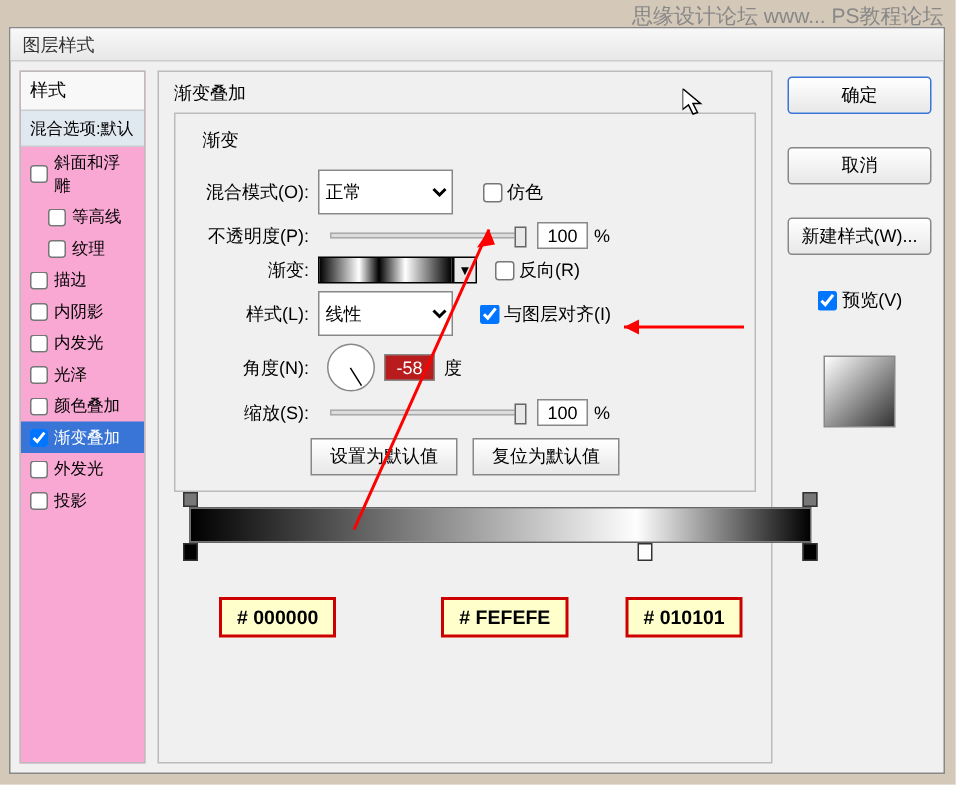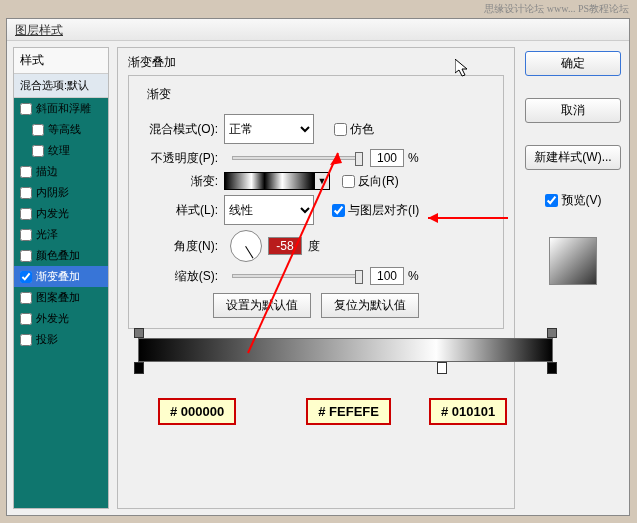--- a/index.html
+++ b/index.html
@@ -1,21 +1,21 @@
 <!DOCTYPE html>
 <html><head>
 <meta charset="utf-8">
 <style>
 * { box-sizing: border-box; margin: 0; padding: 0; font-family: "Microsoft YaHei", Arial, sans-serif; }
 body { background: #d4c8b8; width: 637px; height: 523px; position: relative; }
-.watermark { position: absolute; top: 2px; right: 8px; font-size: 10px; color: #888; font-family: Liberation Serif, serif; }
+.watermark { position: absolute; top: 2px; right: 8px; font-size: 14px; color: #888; }
 .dialog { position: absolute; left: 6px; top: 18px; width: 624px; height: 498px; background: #f0f0f0; border: 1px solid #888; }
-.titlebar { height: 22px; background: linear-gradient(#f8f8f8,#e8e8e8); border-bottom: 1px solid #ccc; padding: 3px 8px; font-size: 12px; color: #333; text-decoration: underline; }
+.titlebar { height: 22px; background: linear-gradient(#f8f8f8,#e8e8e8); border-bottom: 1px solid #ccc; padding: 3px 8px; font-size: 12px; color: #333; }
 .content { display: flex; padding: 6px; gap: 8px; height: calc(100% - 22px); }
-.styles-panel { width: 96px; border: 1px solid #bbb; background: #0f766e; }
+.styles-panel { width: 84px; border: 1px solid #bbb; background: #f9a8d4; }
 .styles-header { padding: 4px 6px; font-size: 12px; border-bottom: 1px solid #ccc; background: #f8f8f8; }
 .blend-header { padding: 4px 6px; font-size: 11px; background: #e0e8f0; border-bottom: 1px solid #ccc; }
 .style-item { display: flex; align-items: center; padding: 3px 6px; font-size: 11px; cursor: pointer; }
 .style-item.selected { background: #3875d7; color: #fff; }
 .style-item input { margin-right: 4px; width: 12px; height: 12px; }
 .main-panel { flex: 1; border: 1px solid #bbb; padding: 6px 10px; position: relative; background: #f0f0f0; }
 .section-title { font-size: 12px; margin-bottom: 4px; }
 .fieldset { border: 1px solid #bbb; padding: 8px 10px 10px; margin-bottom: 8px; }
 .fieldset-title { font-size: 12px; margin: -14px 0 6px 4px; background: #f0f0f0; display: inline-block; padding: 0 4px; }
 .row { display: flex; align-items: center; margin: 5px 0; font-size: 12px; }
@@ -89,24 +89,20 @@
           <div class="style-item">
             <input type="checkbox" style="">
             <span>颜色叠加</span>
           </div>
           <div class="style-item selected">
             <input type="checkbox" checked="" style="">
             <span>渐变叠加</span>
           </div>
           <div class="style-item">
             <input type="checkbox" style="">
-            <span>图案叠加</span>
-          </div>
-          <div class="style-item">
-            <input type="checkbox" style="">
             <span>外发光</span>
           </div>
           <div class="style-item">
             <input type="checkbox" style="">
             <span>投影</span>
           </div>
         </div>
     </div>
 
     <div class="main-panel">

